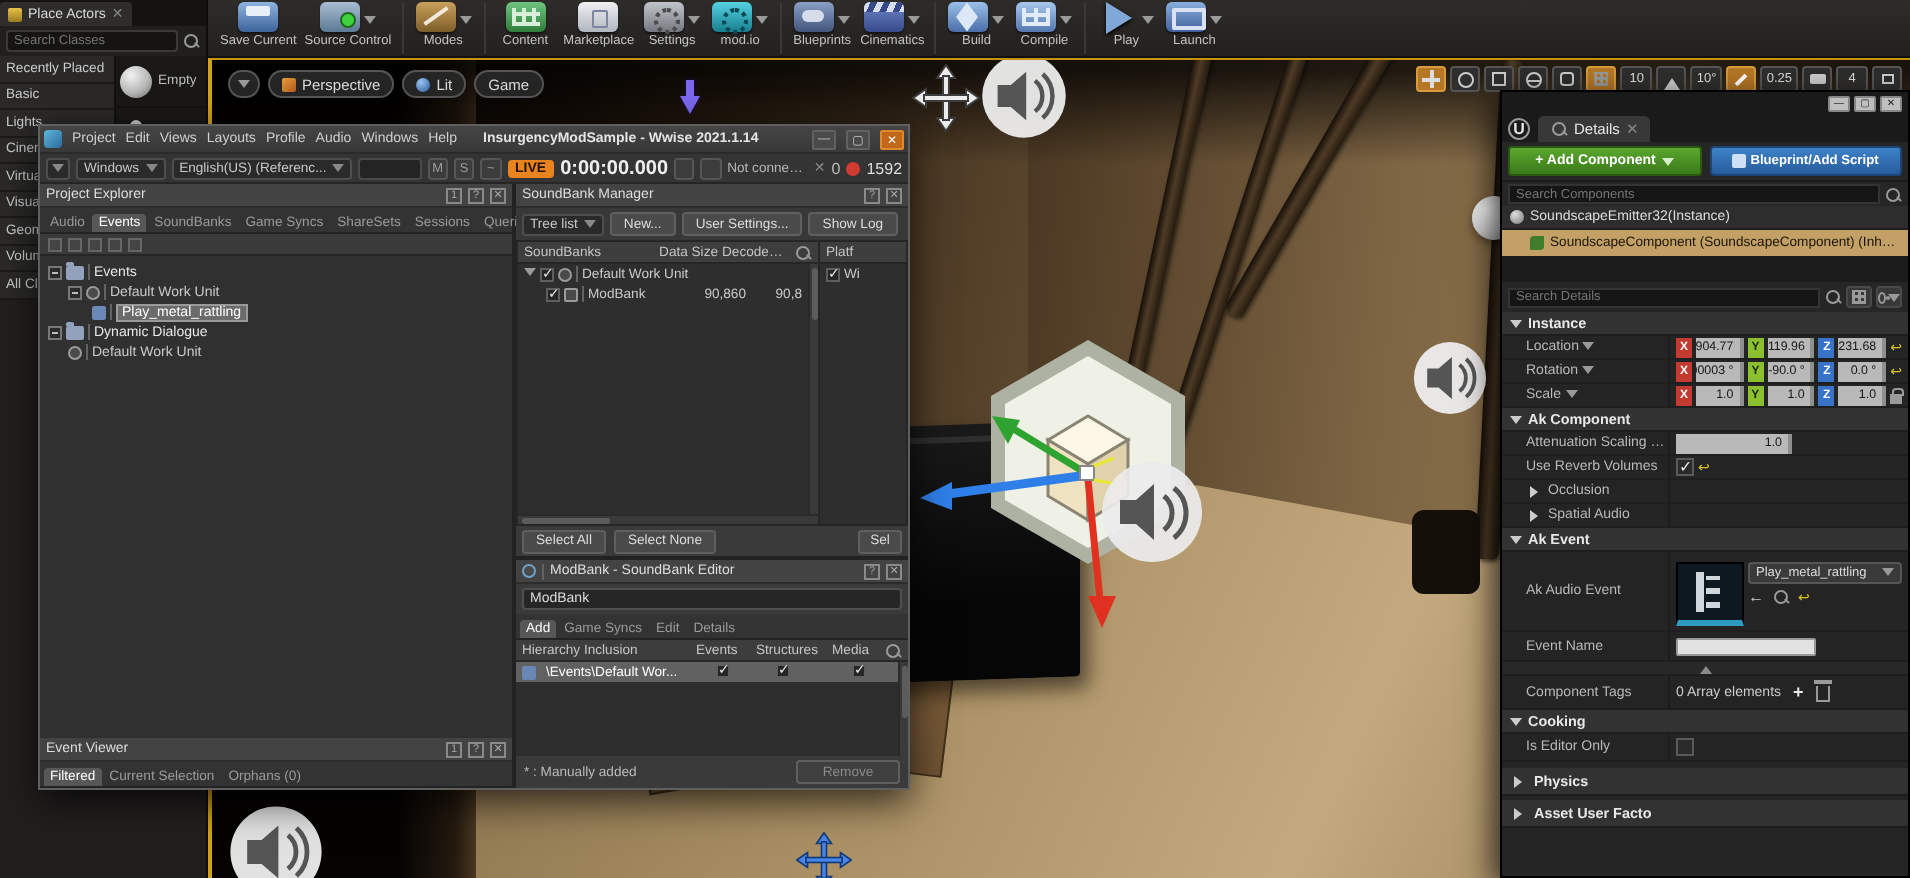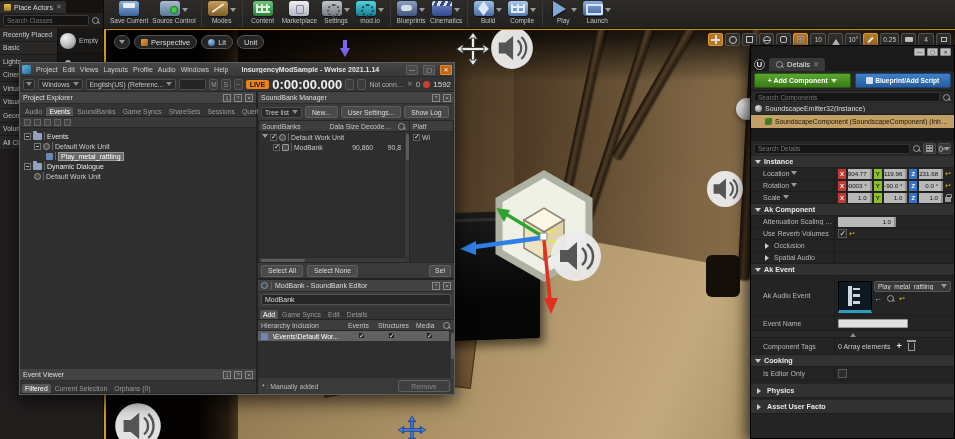--- a/index.html
+++ b/index.html
@@ -85,21 +85,21 @@
 .ww-menu { font-size:7px; color:#cfcfcf; }
 #ww-title-text { font-size:7px; color:#e4e4e4; font-weight:bold; margin-left:8px; white-space:nowrap; }
 .winbtn { width:12px; height:10px; background:#4a4a4a; border:1px solid #616161; color:#c8c8c8; font-size:6px; display:flex; align-items:center; justify-content:center; border-radius:1px; }
 .winbtn.close { background:#c06818; border-color:#e08a30; color:#fff; }
 #ww-toolbar { height:16px; background:#343434; border-top:1px solid #2a2a2a; border-bottom:1px solid #262626; display:flex; align-items:center; gap:3px; padding:0 3px; flex:none; overflow:hidden; }
 .combo { height:11px; background:#2a2a2a; border:1px solid #4e4e4e; border-radius:2px; color:#c8c8c8; font-size:6.8px; display:flex; align-items:center; padding:0 3px; gap:3px; white-space:nowrap; }
 .combo .caret-d { margin:3px 0 0 0; border-top-color:#888; }
 .ww-field { width:34px; height:11px; background:#242424; border:1px solid #4a4a4a; border-radius:2px; }
 .msbtn { width:11px; height:11px; background:#3c3c3c; border:1px solid #565656; color:#9a9a9a; font-size:6.5px; display:flex; align-items:center; justify-content:center; border-radius:2px; }
 #ww-live { background:#e8831e; color:#241200; font-weight:bold; font-size:7px; padding:1px 4px; border-radius:2px; }
-#ww-time { color:#efefef; font-weight:bold; font-size:13px; white-space:nowrap; }
+#ww-time { color:#efefef; font-weight:bold; font-size:10px; white-space:nowrap; }
 #ww-status { color:#b5b5b5; font-size:6.8px; white-space:nowrap; }
 .err-dot { width:7px; height:7px; border-radius:50%; background:#d23b2f; flex:none; }
 #ww-body { flex:1; display:flex; min-height:0; }
 #ww-left { width:238px; border-right:2px solid #222; display:flex; flex-direction:column; }
 #ww-right { flex:1; display:flex; flex-direction:column; min-width:0; }
 .pane-title { height:12px; background:#434343; border-bottom:1px solid #2c2c2c; display:flex; align-items:center; padding:0 3px; gap:3px; flex:none; }
 .pane-title .t { font-size:7px; color:#dedede; }
 .pane-ic { width:8px; height:8px; border:1px solid #8a8a8a; color:#aaa; font-size:5.5px; display:flex; align-items:center; justify-content:center; }
 .tabrow { height:13px; background:#333; border-bottom:1px solid #232323; display:flex; align-items:flex-end; gap:1px; padding:0 2px; flex:none; }
 .wtab { font-size:6.8px; color:#9a9a9a; padding:1px 3px; white-space:nowrap; }
@@ -364,21 +364,21 @@
         </div>
       <div class="vp-btn">
           <span style="width:7px;height:7px;background:linear-gradient(135deg,#e8a03a,#b05a20);border-radius:1px;"></span>
           <span>Perspective</span>
         </div>
       <div class="vp-btn">
           <span style="width:7px;height:7px;background:radial-gradient(circle at 35% 30%,#9ac4f0,#2a5a9a);border-radius:50%;"></span>
           <span>Lit</span>
         </div>
       <div class="vp-btn">
-          <span>Unit</span>
+          <span>Game</span>
         </div>
     </div>
     <div class="abs flex" style="right:4px;top:3px;gap:2px;">
       <div class="vp-sq on">
           <div class="gz-move"></div>
         </div>
       <div class="vp-sq">
           <div class="gz-rot"></div>
         </div>
       <div class="vp-sq">

